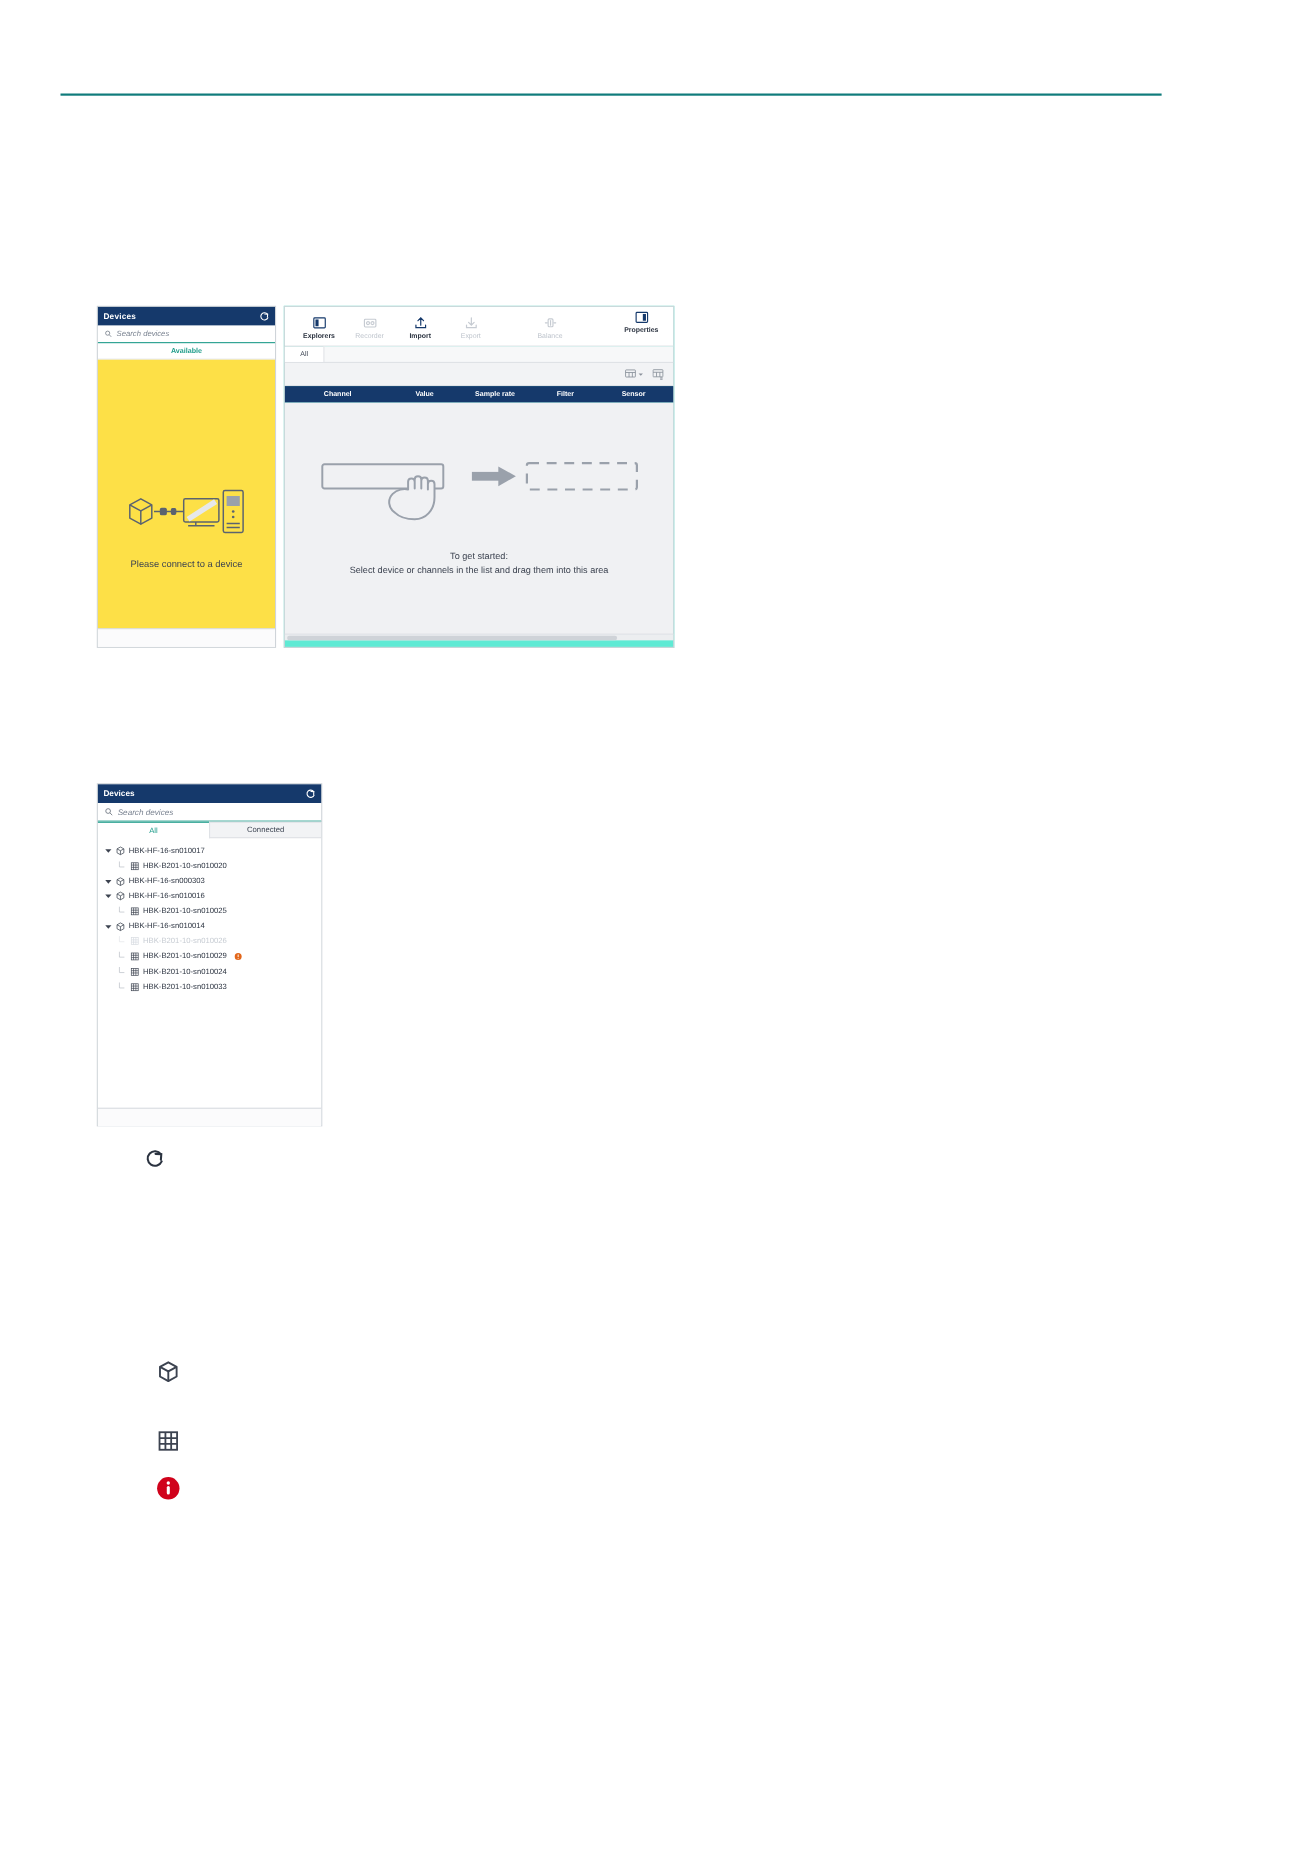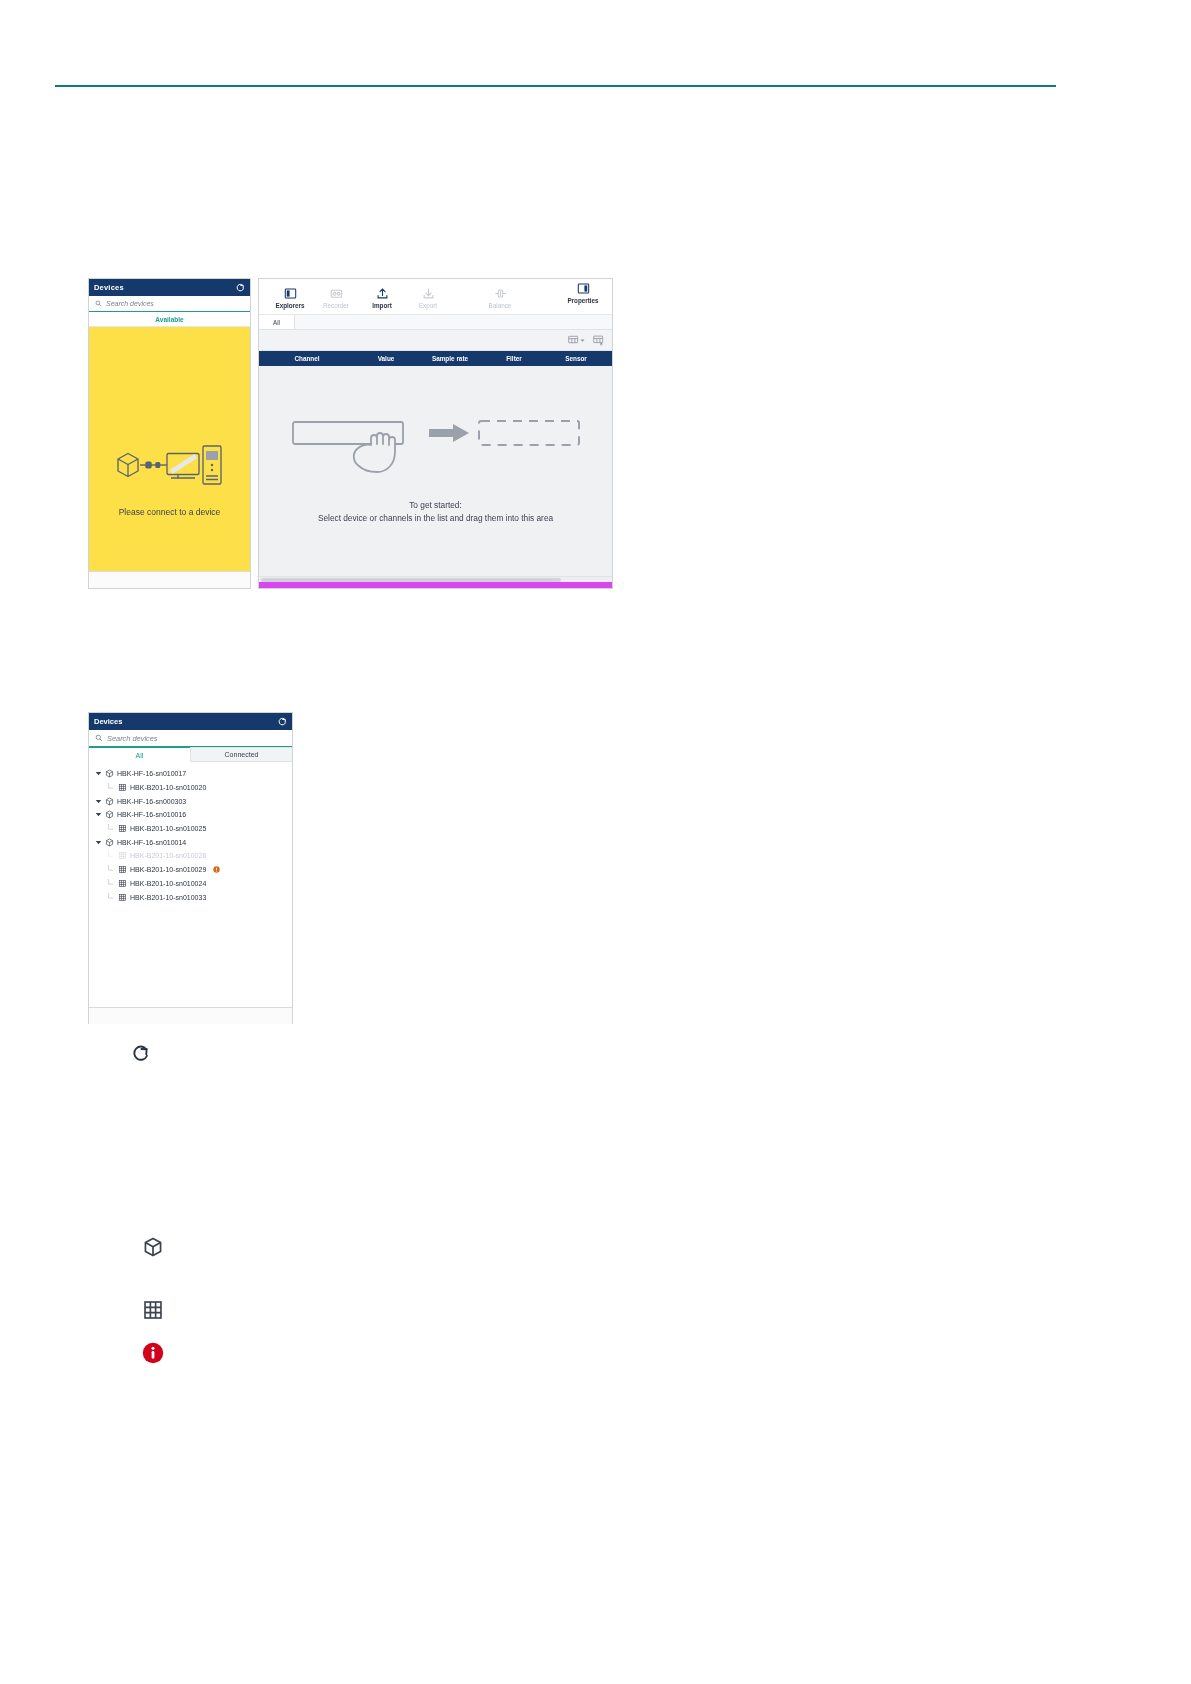--- a/index.html
+++ b/index.html
@@ -47,21 +47,21 @@
   .dev-empty {
     position: absolute; left: 0; right: 0; top: 112px;
     display: flex; flex-direction: column; align-items: center; gap: 14px;
   }
   .dev-empty .cap { font-size: 8.5px; color: #3c4350; }
   .dev-footer { height: 17px; border-top: 1px solid #d7dbe0; background: #fbfbfc; }
 
   
   .ws {
     position: absolute; left: 170px; top: 0; width: 355px; height: 311px;
-    border: 1px solid #cfd4d9; background: #d946ef;
+    border: 1px solid #cfd4d9; background: #5eead4;
   }
   .ws-toolbar {
     height: 36px; background: #fff; border-bottom: 1px solid #e6e8eb;
     display: flex; align-items: center; padding: 0 8px; position: relative;
   }
   .tb-btn {
     width: 46px; display: flex; flex-direction: column; align-items: center;
     gap: 2px; padding-top: 3px;
   }
   .tb-btn .lbl { font-size: 6.3px; color: #2b3340; font-weight: 600; }

